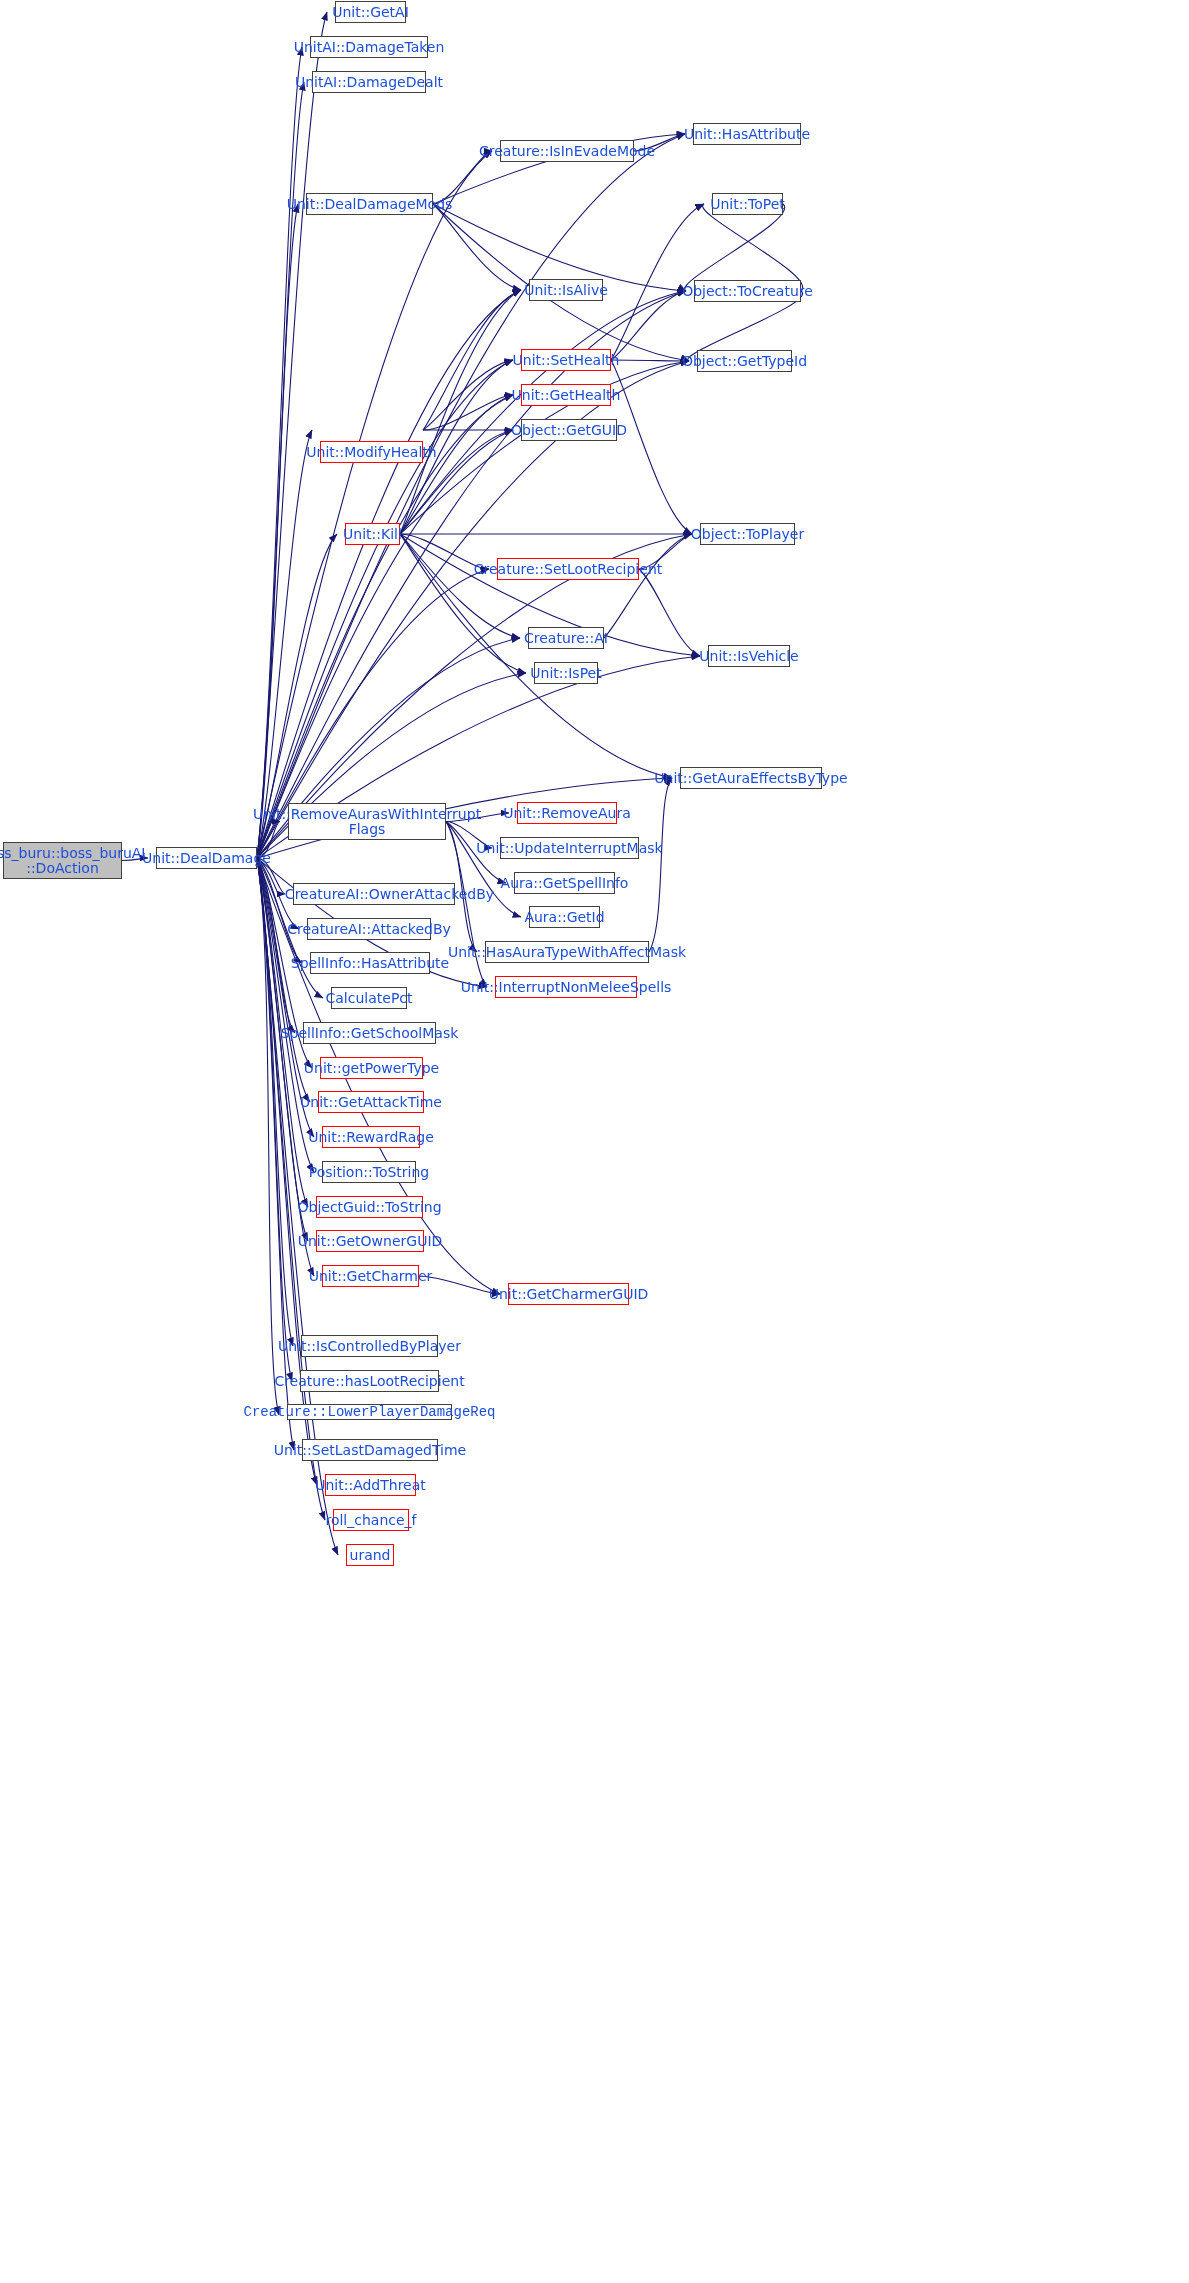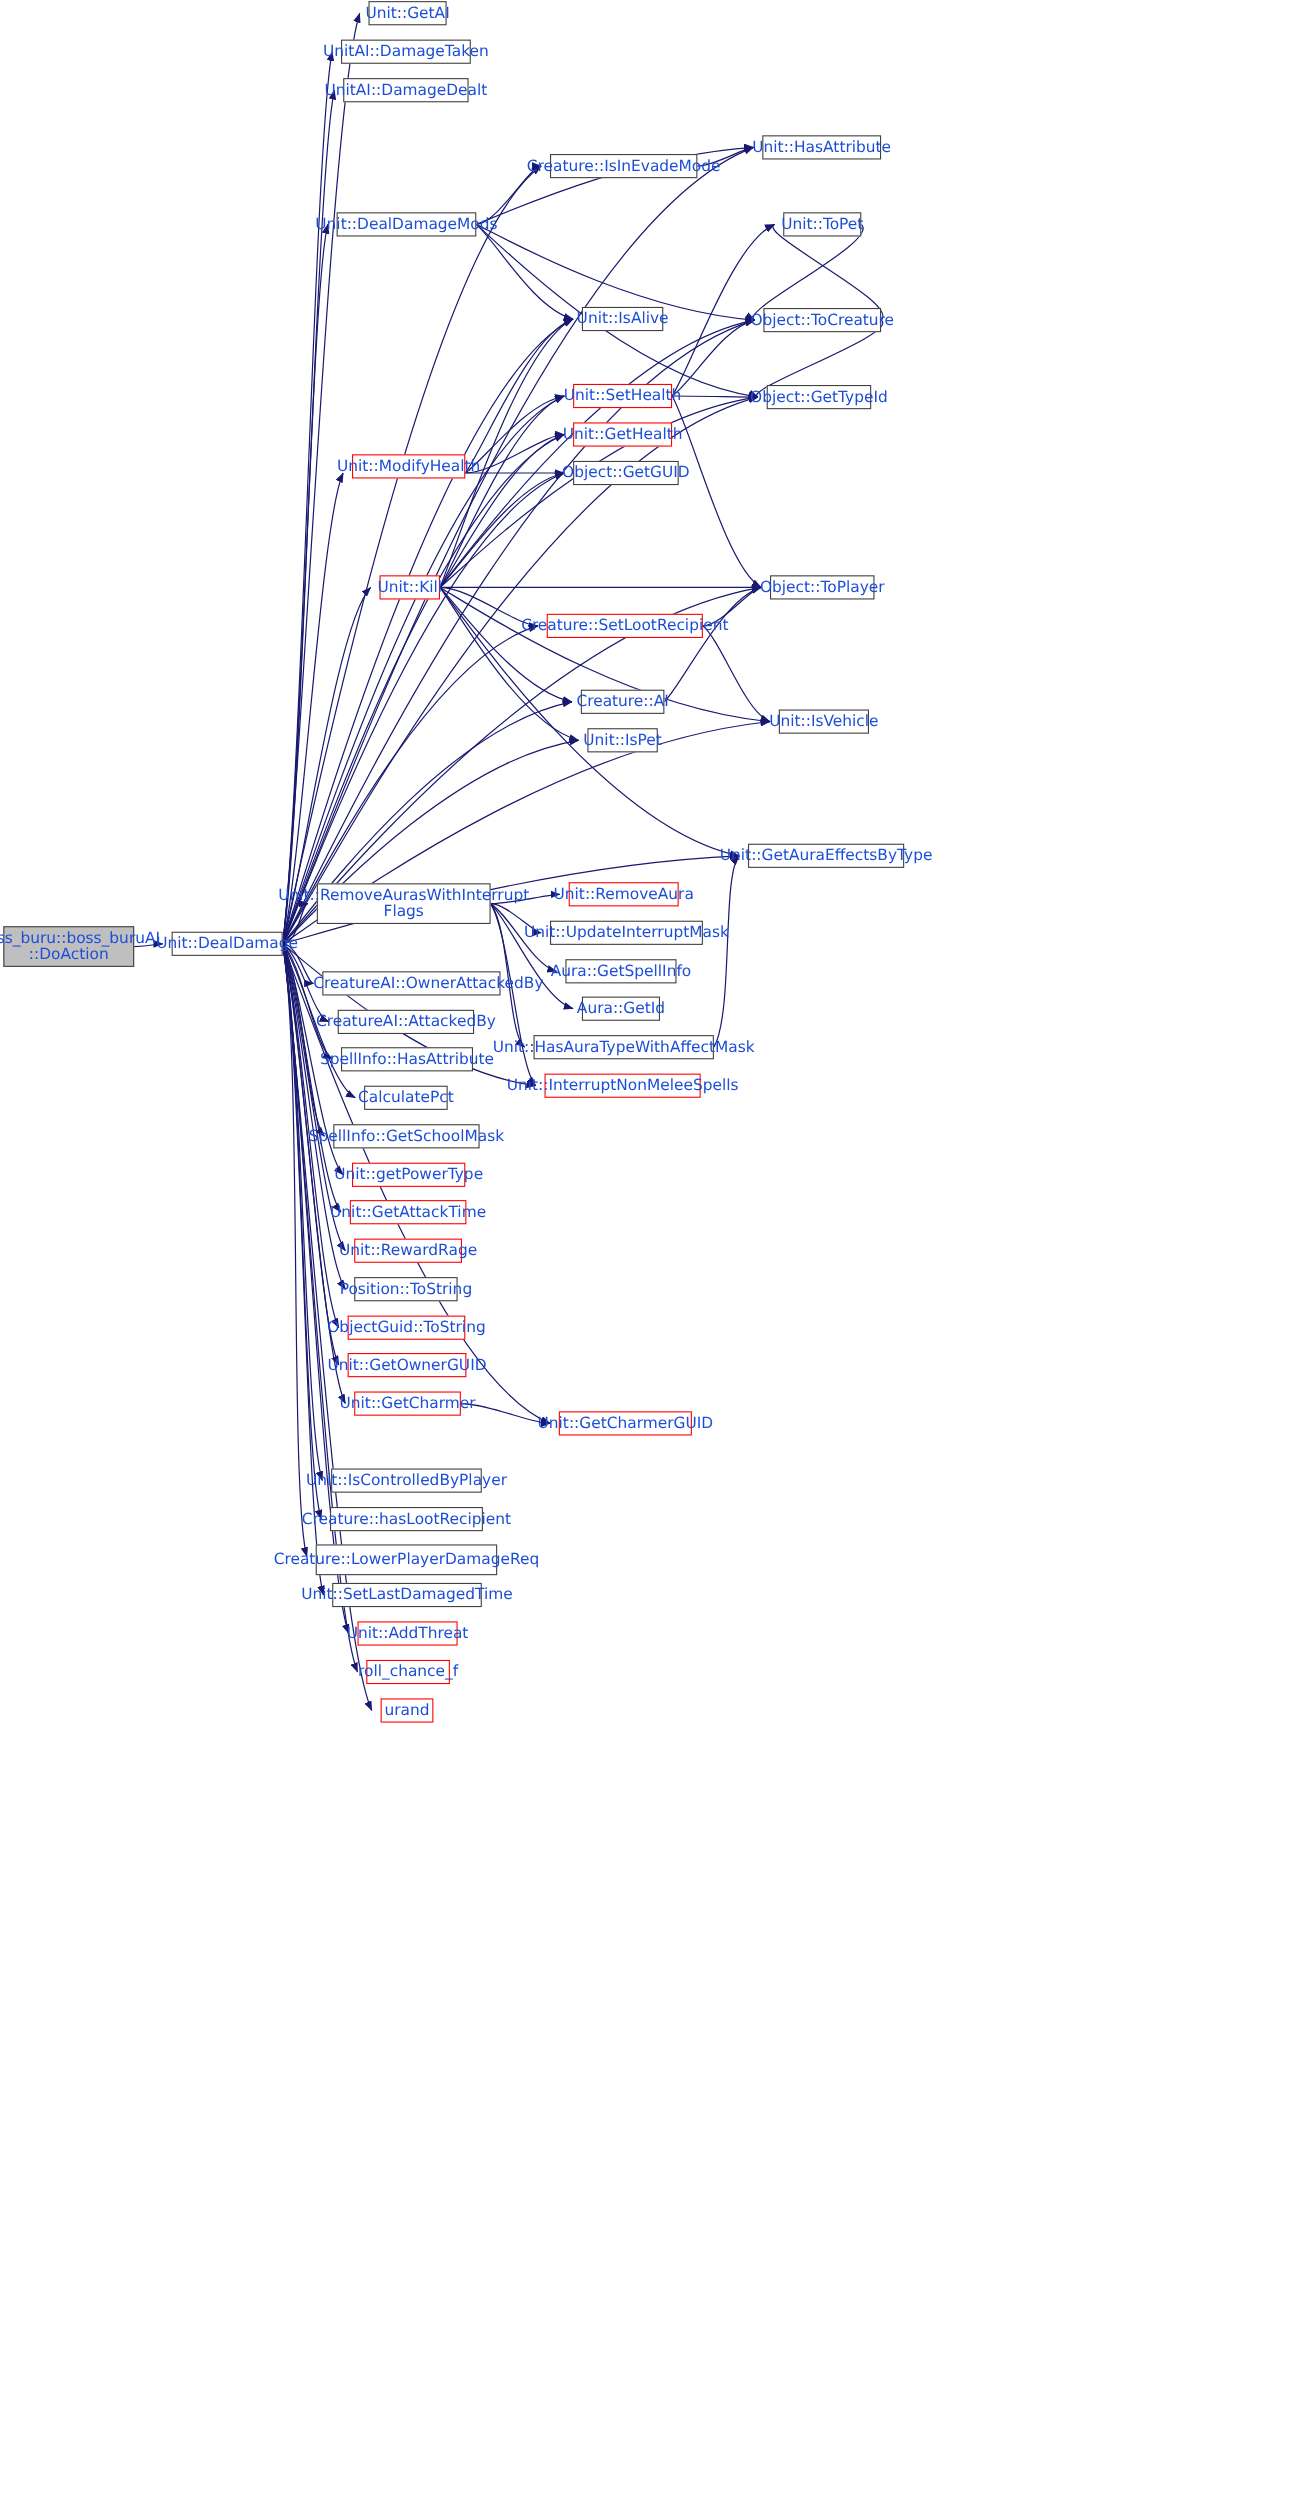--- a/index.html
+++ b/index.html
@@ -136,21 +136,21 @@
     <div class="node" style="left: 500px; top: 140px; width: 134px; height: 22px;">Creature::IsInEvadeMode</div>
     <div class="node" style="left: 693px; top: 123px; width: 108px; height: 22px;">Unit::HasAttribute</div>
     <div class="node" style="left: 712px; top: 193px; width: 71px; height: 22px;">Unit::ToPet</div>
     <div class="node" style="left: 306px; top: 193px; width: 127px; height: 22px;">Unit::DealDamageMods</div>
     <div class="node" style="left: 694px; top: 280px; width: 107px; height: 22px;">Object::ToCreature</div>
     <div class="node" style="left: 529px; top: 279px; width: 74px; height: 22px;">Unit::IsAlive</div>
     <div class="node" style="left: 697px; top: 350px; width: 95px; height: 22px;">Object::GetTypeId</div>
     <div class="node red" style="left: 521px; top: 349px; width: 90px; height: 22px;">Unit::SetHealth</div>
     <div class="node red" style="left: 521px; top: 384px; width: 90px; height: 22px;">Unit::GetHealth</div>
     <div class="node" style="left: 521px; top: 419px; width: 96px; height: 22px;">Object::GetGUID</div>
-    <div class="node red" style="left: 320px; top: 413px; width: 103px; height: 22px;">Unit::ModifyHealth</div>
+    <div class="node red" style="left: 320px; top: 441px; width: 103px; height: 22px;">Unit::ModifyHealth</div>
     <div class="node" style="left: 700px; top: 523px; width: 95px; height: 22px;">Object::ToPlayer</div>
     <div class="node red" style="left: 345px; top: 523px; width: 55px; height: 22px;">Unit::Kill</div>
     <div class="node red" style="left: 497px; top: 558px; width: 142px; height: 22px;">Creature::SetLootRecipient</div>
     <div class="node" style="left: 708px; top: 645px; width: 82px; height: 22px;">Unit::IsVehicle</div>
     <div class="node" style="left: 528px; top: 627px; width: 76px; height: 22px;">Creature::AI</div>
     <div class="node" style="left: 534px; top: 662px; width: 64px; height: 22px;">Unit::IsPet</div>
     <div class="node" style="left: 680px; top: 767px; width: 142px; height: 22px;">Unit::GetAuraEffectsByType</div>
     <div class="node" style="left: 288px; top: 803px; width: 158px; height: 37px;">Unit::RemoveAurasWithInterrupt
 Flags</div>
     <div class="node red" style="left: 517px; top: 802px; width: 100px; height: 22px;">Unit::RemoveAura</div>
@@ -167,18 +167,18 @@
     <div class="node red" style="left: 320px; top: 1057px; width: 103px; height: 22px;">Unit::getPowerType</div>
     <div class="node red" style="left: 318px; top: 1091px; width: 106px; height: 22px;">Unit::GetAttackTime</div>
     <div class="node red" style="left: 322px; top: 1126px; width: 98px; height: 22px;">Unit::RewardRage</div>
     <div class="node" style="left: 322px; top: 1161px; width: 94px; height: 22px;">Position::ToString</div>
     <div class="node red" style="left: 316px; top: 1196px; width: 107px; height: 22px;">ObjectGuid::ToString</div>
     <div class="node red" style="left: 316px; top: 1230px; width: 108px; height: 22px;">Unit::GetOwnerGUID</div>
     <div class="node red" style="left: 322px; top: 1265px; width: 97px; height: 22px;">Unit::GetCharmer</div>
     <div class="node red" style="left: 508px; top: 1283px; width: 121px; height: 22px;">Unit::GetCharmerGUID</div>
     <div class="node" style="left: 301px; top: 1335px; width: 137px; height: 22px;">Unit::IsControlledByPlayer</div>
     <div class="node" style="left: 300px; top: 1370px; width: 139px; height: 22px;">Creature::hasLootRecipient</div>
-    <div class="node" style="left: 287px; top: 1404px; width: 165px; height: 28px;">Creature::LowerPlayerDamageReq</div>
+    <div class="node" style="left: 287px; top: 1404px; width: 165px; height: 16px; font-family: Liberation Mono, monospace;">Creature::LowerPlayerDamageReq</div>
     <div class="node" style="left: 302px; top: 1439px; width: 136px; height: 22px;">Unit::SetLastDamagedTime</div>
     <div class="node red" style="left: 325px; top: 1474px; width: 91px; height: 22px;">Unit::AddThreat</div>
     <div class="node red" style="left: 333px; top: 1509px; width: 76px; height: 22px;">roll_chance_f</div>
     <div class="node red" style="left: 346px; top: 1544px; width: 48px; height: 22px;">urand</div>
   </div>
 
 </body></html>

